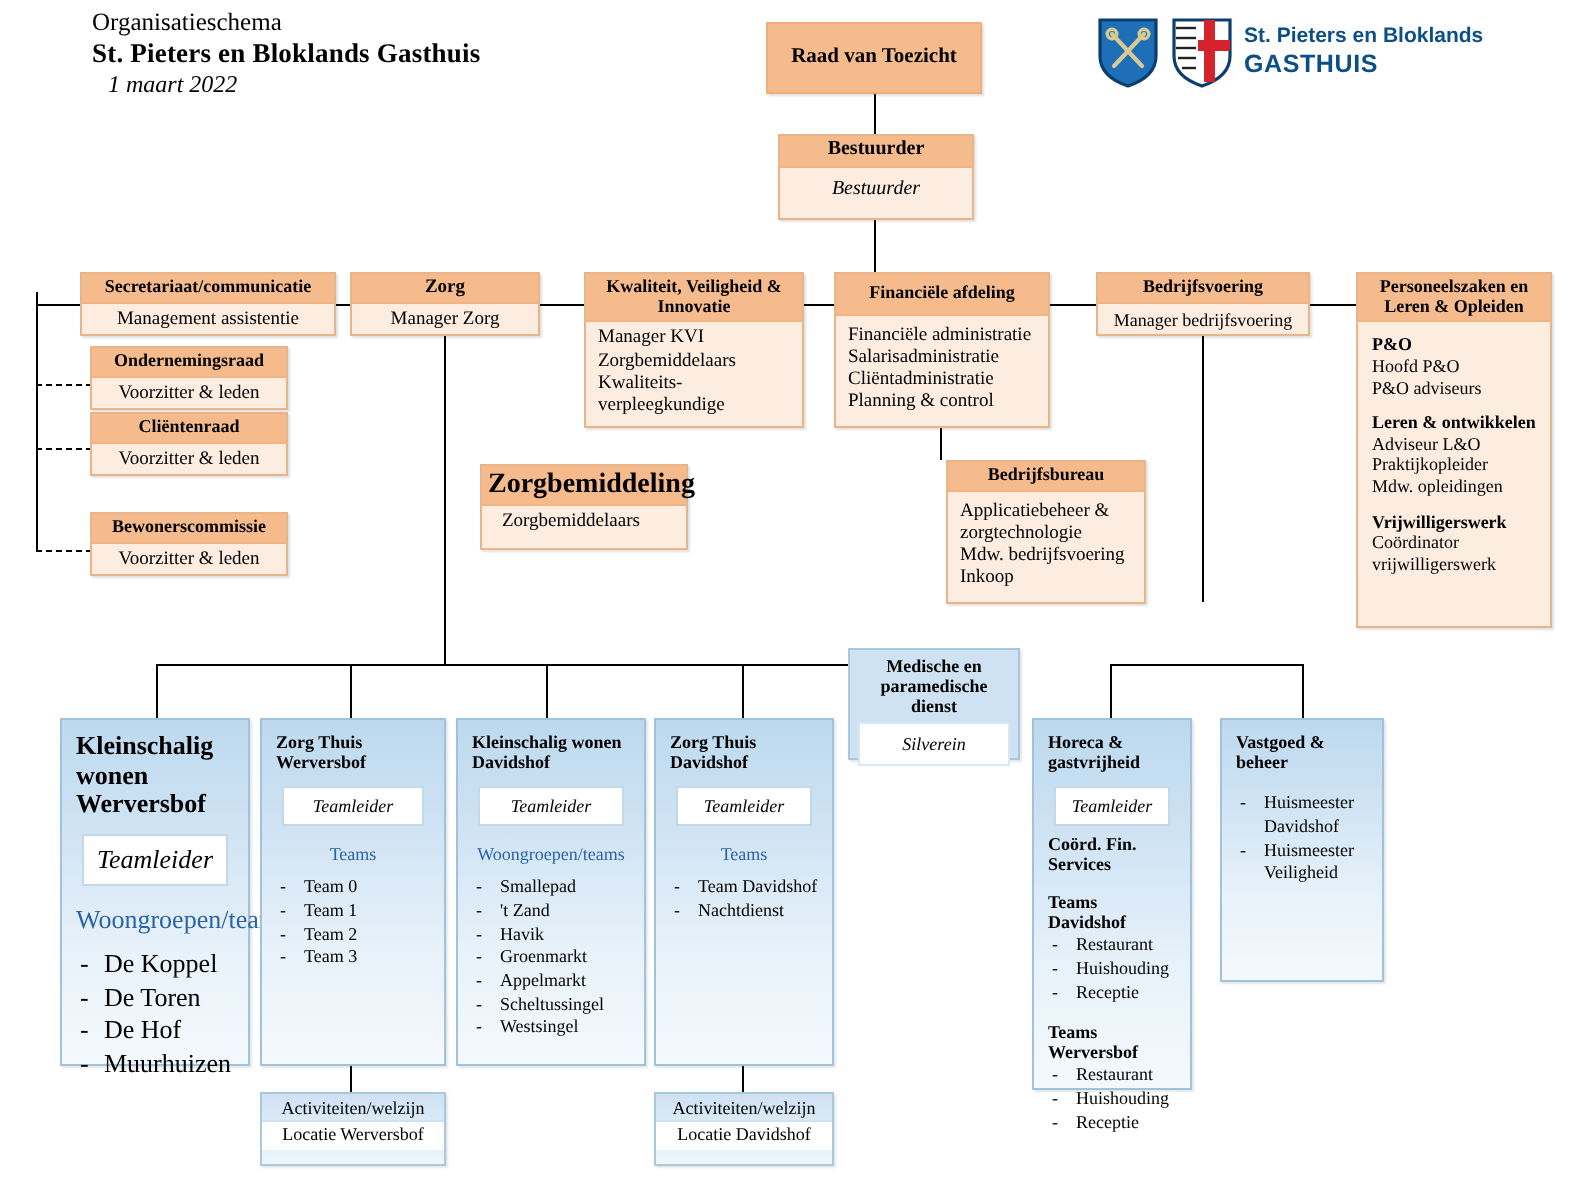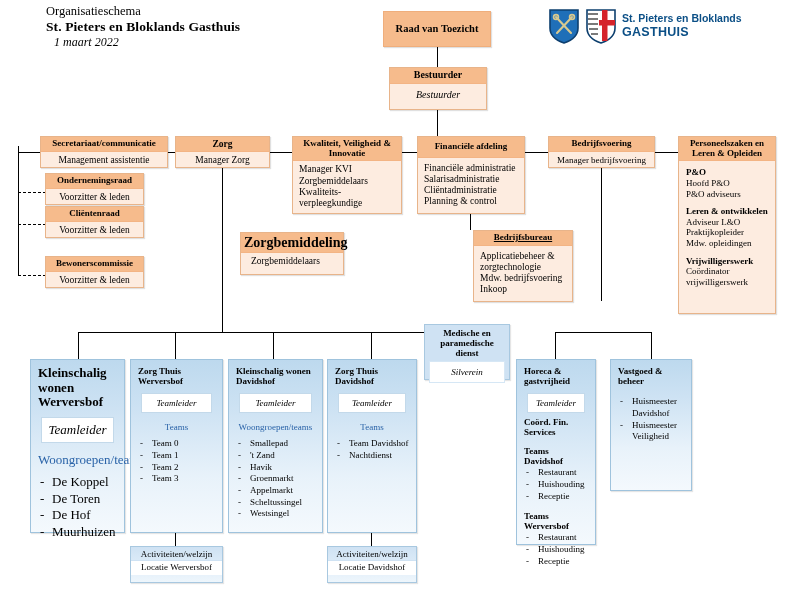--- a/index.html
+++ b/index.html
@@ -234,21 +234,21 @@
     <div class="hd" style="font-size:9px;">Bewonerscommissie</div>
     <div class="bd ctr">Voorzitter &amp; leden</div>
   </div>
 
   <div class="node obox" style="left:240px;top:232px;width:104px;height:43px;font-size:9.5px;">
     <div class="hd" style="font-size:14px;">Zorgbemiddeling</div>
     <div class="bd" style="padding-left:10px;">Zorgbemiddelaars</div>
   </div>
 
   <div class="node obox" style="left:473px;top:230px;width:100px;height:72px;font-size:9.5px;">
-    <div class="hd" style="font-size:9px;text-decoration:underline;">Bedrijfsbureau</div>
+    <div class="hd" style="font-size:9px;">Bedrijfsbureau</div>
     <div class="bd" style="padding-top:5px;">
       <div>Applicatiebeheer &amp;</div>
       <div>zorgtechnologie</div>
       <div>Mdw. bedrijfsvoering</div>
       <div>Inkoop</div>
     </div>
   </div>
 
   <div class="node mbox" style="left:424px;top:324px;width:86px;height:56px;font-size:9px;">
     <div class="hd">Medische en paramedische dienst</div>

